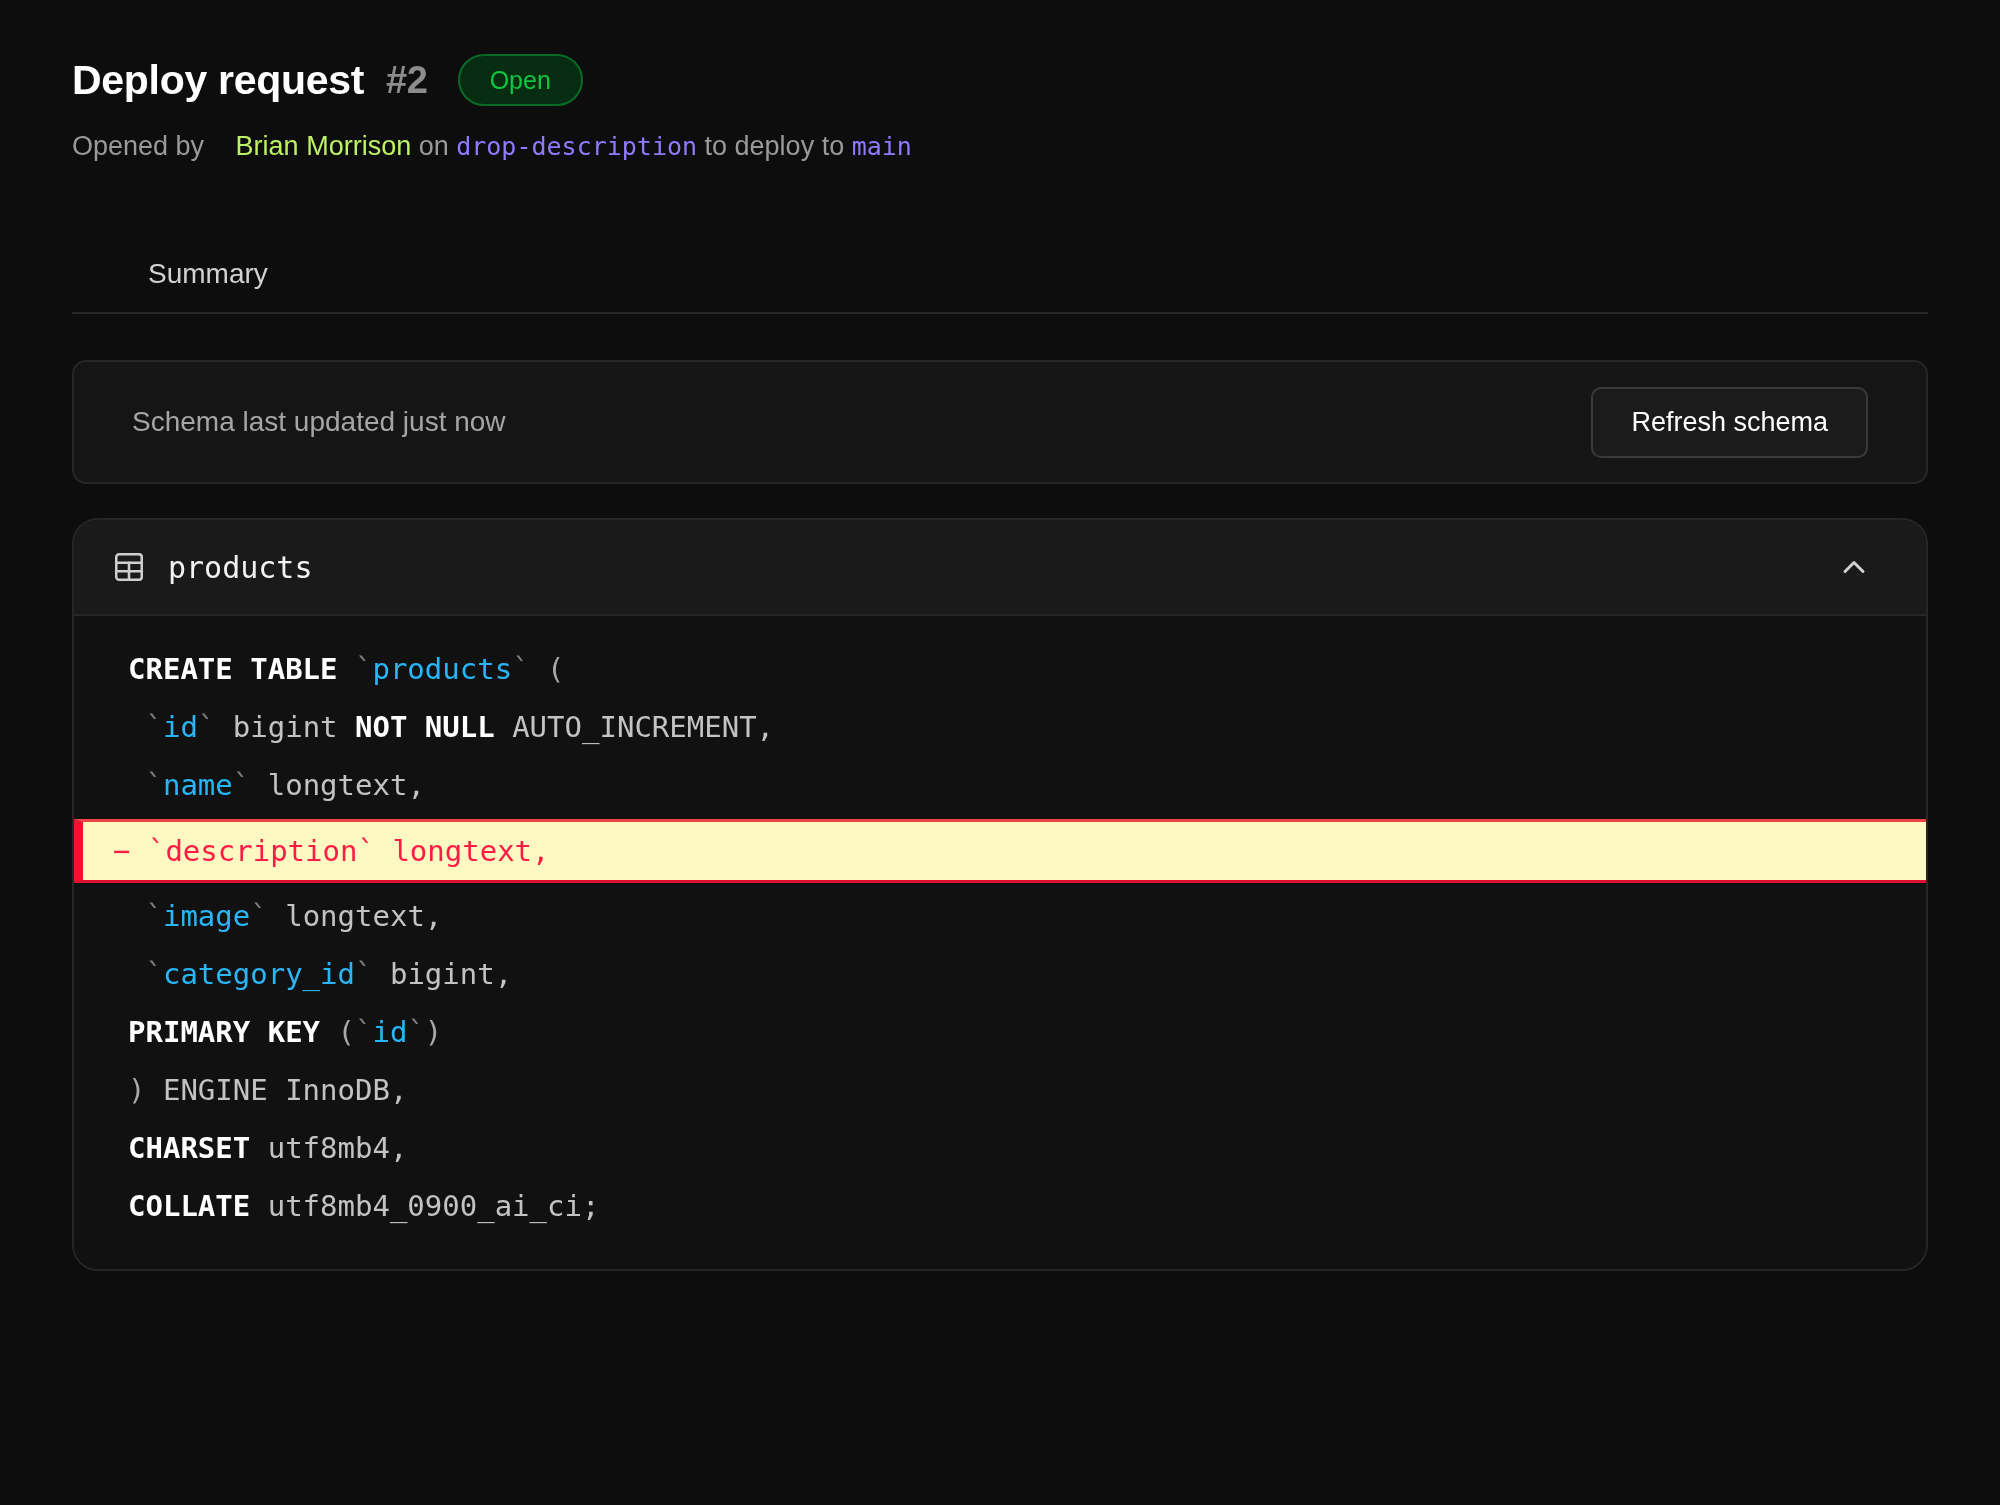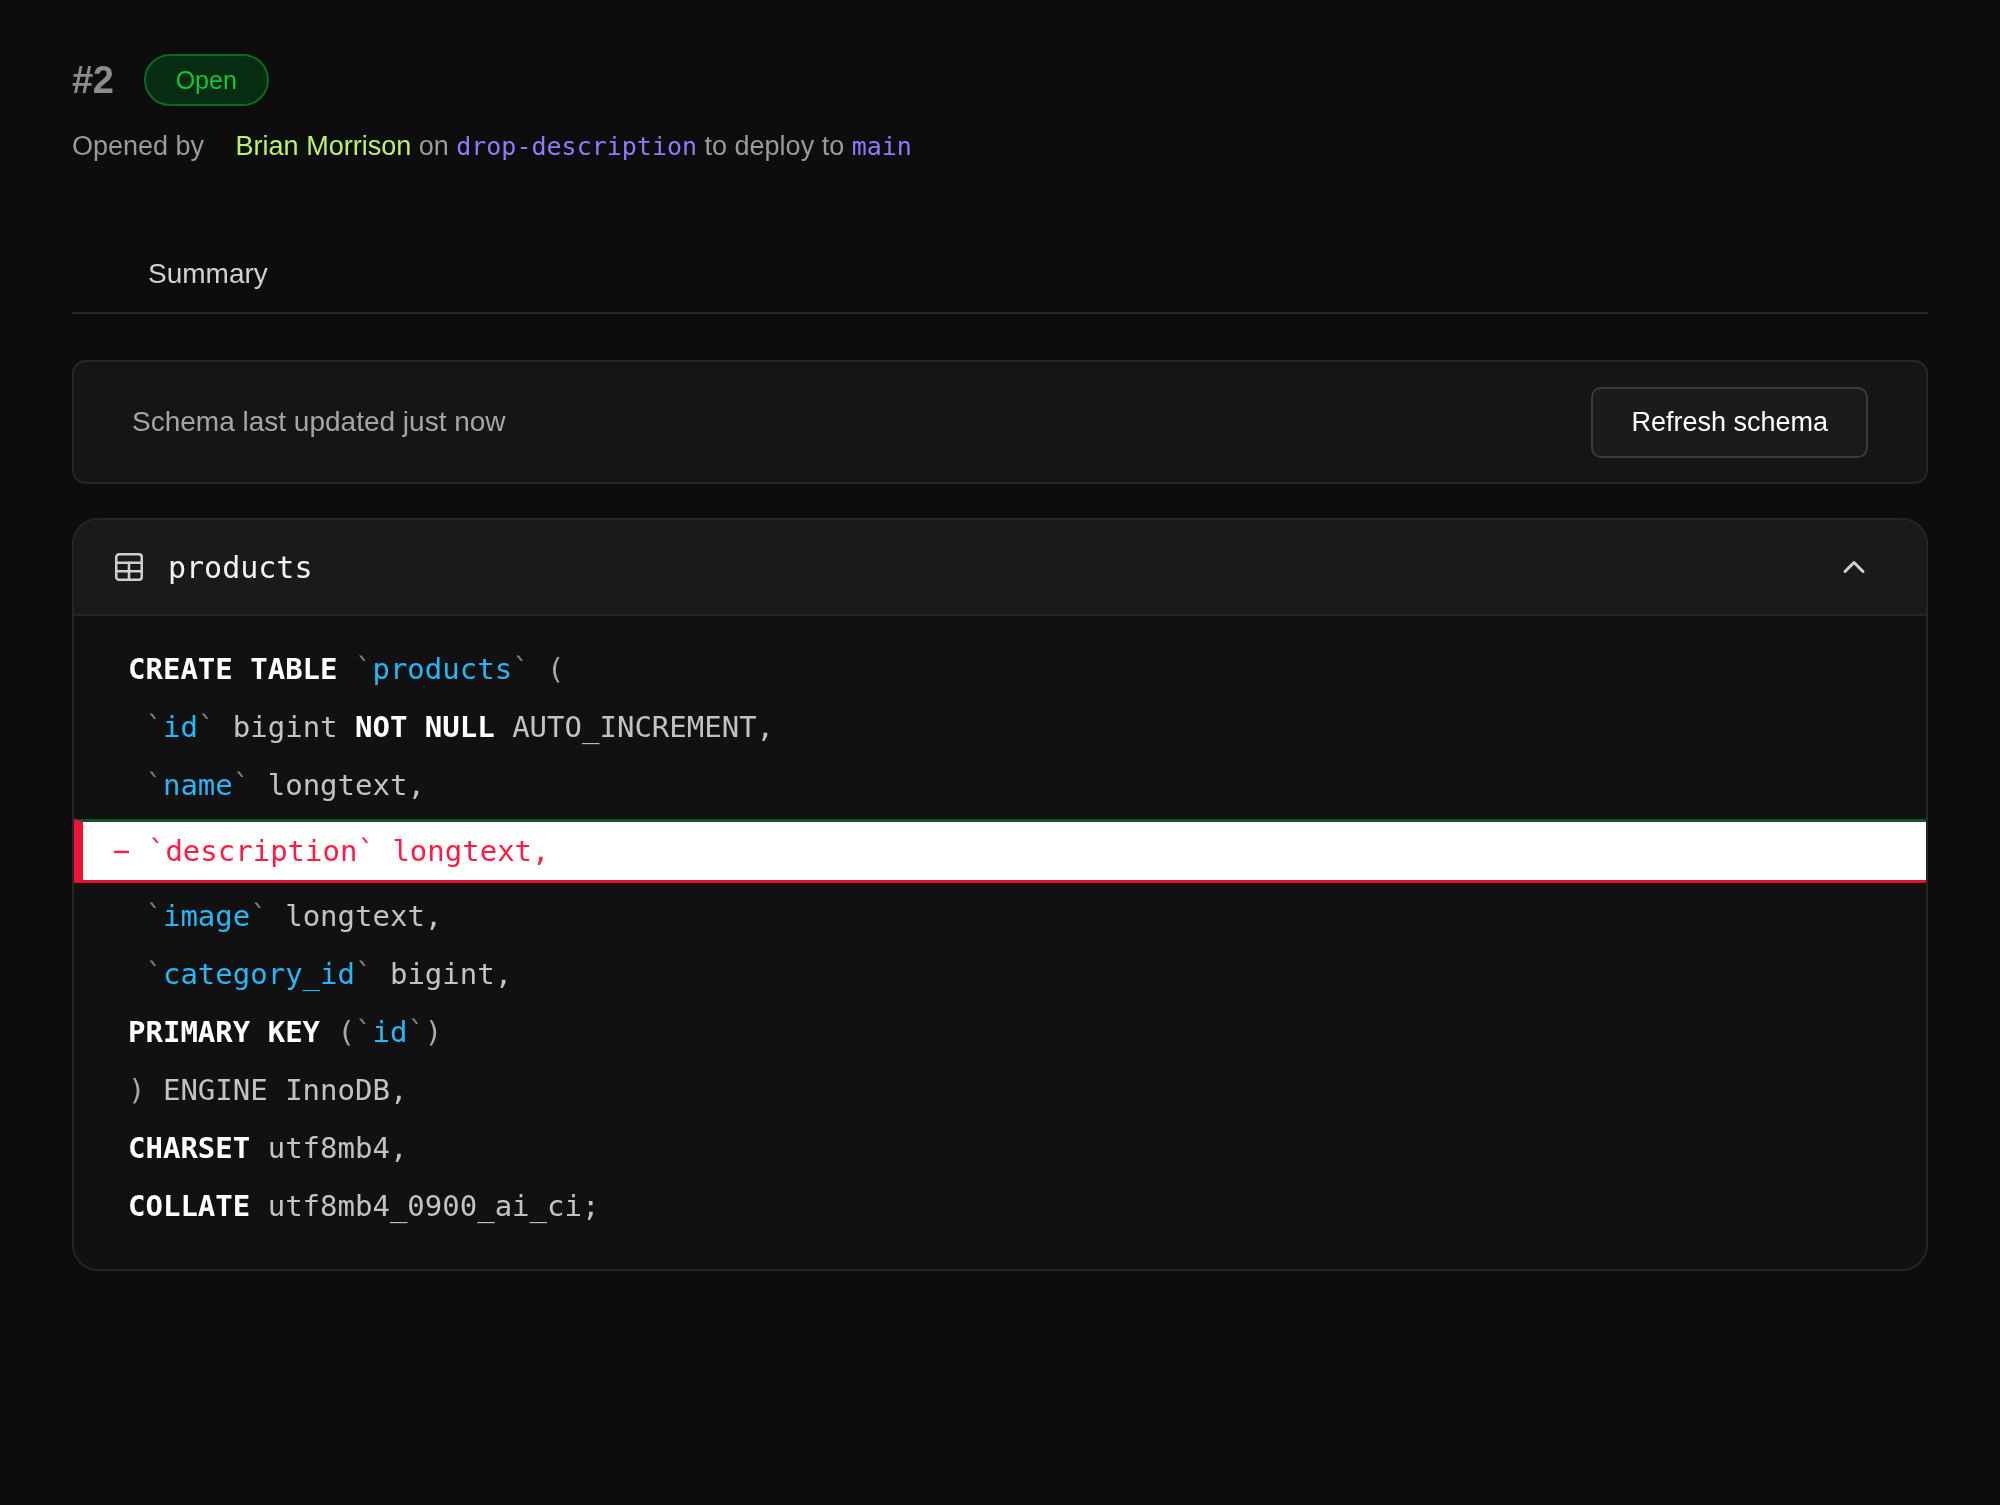--- a/index.html
+++ b/index.html
@@ -190,22 +190,22 @@
     white-space: pre;
   }
 
   .code-line {
     padding-left: 54px;
     height: 58px;
     display: block;
   }
 
   .code-line.removed {
-    background: #ffffff;
-    border-top: 3px solid #14532d;
+    background: #fef9c3;
+    border-top: 3px solid #ef4444;
     border-bottom: 3px solid #e01030;
     border-left: 9px solid #f01232;
     padding-left: 30px;
     height: 64px;
     line-height: 58px;
     margin: 5px 0 4px 0;
     color: #ff1c44;
   }
   .code-line.removed .kw,
   .code-line.removed .ident,
@@ -221,20 +221,21 @@
   .punct { color: #a9a9a9; }
   .plain { color: #c3c3c3; }
 </style>
 </head>
 <body>
 
 <div class="page">
 
   <div class="header">
     <div class="title-row">
+      <span class="title-main">Deploy request</span>
       <span class="title-num">#2</span>
       <span class="status-badge">Open</span>
     </div>
 
     <div class="subtitle">
       <span class="sep">Opened by </span>
       <span class="person">Brian Morrison</span>
       <span class="sep"> on </span>
       <span class="branch">drop-description</span>
       <span class="sep"> to deploy to </span>

